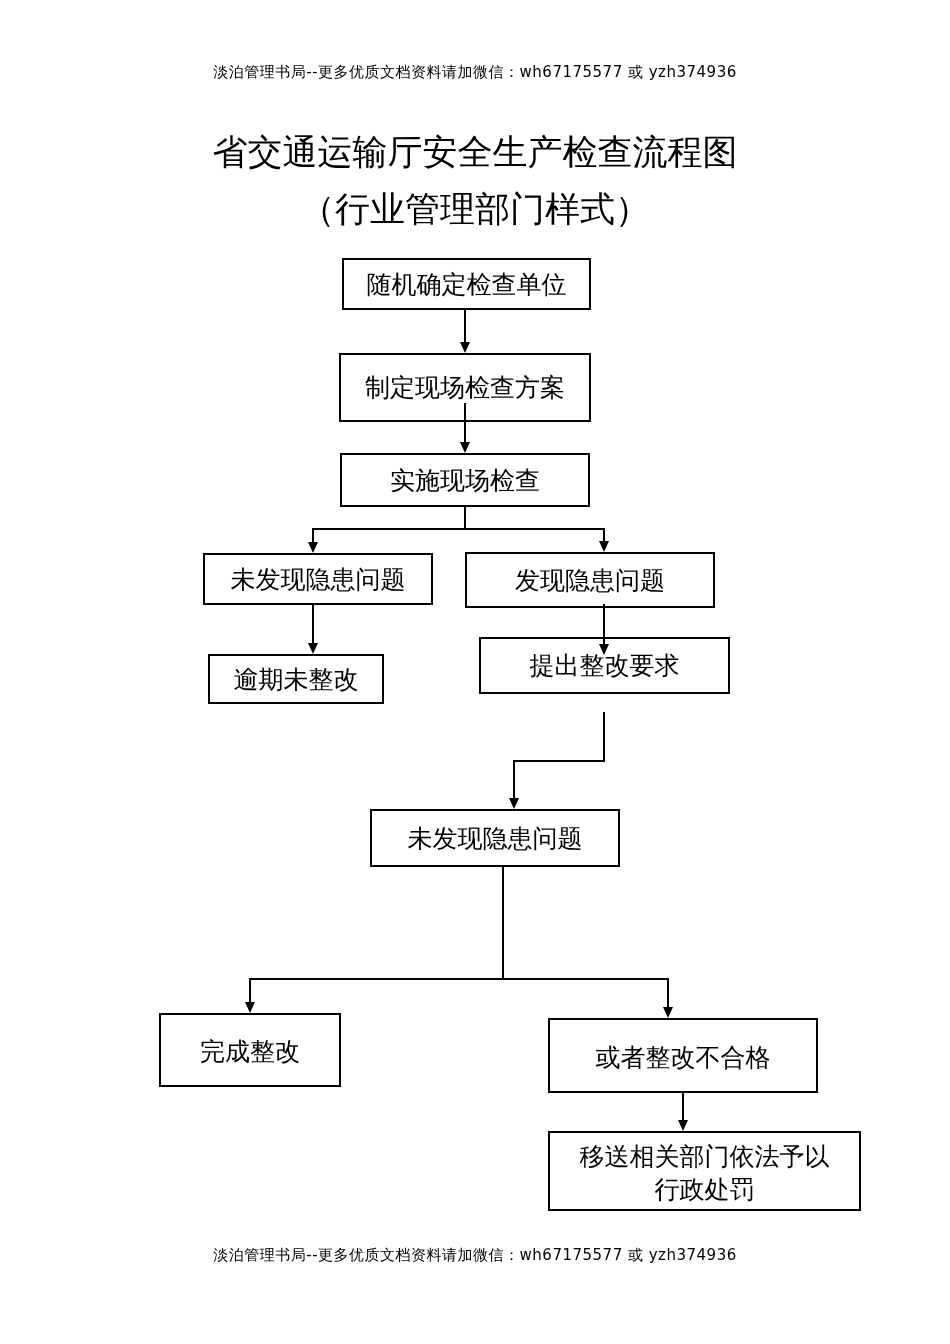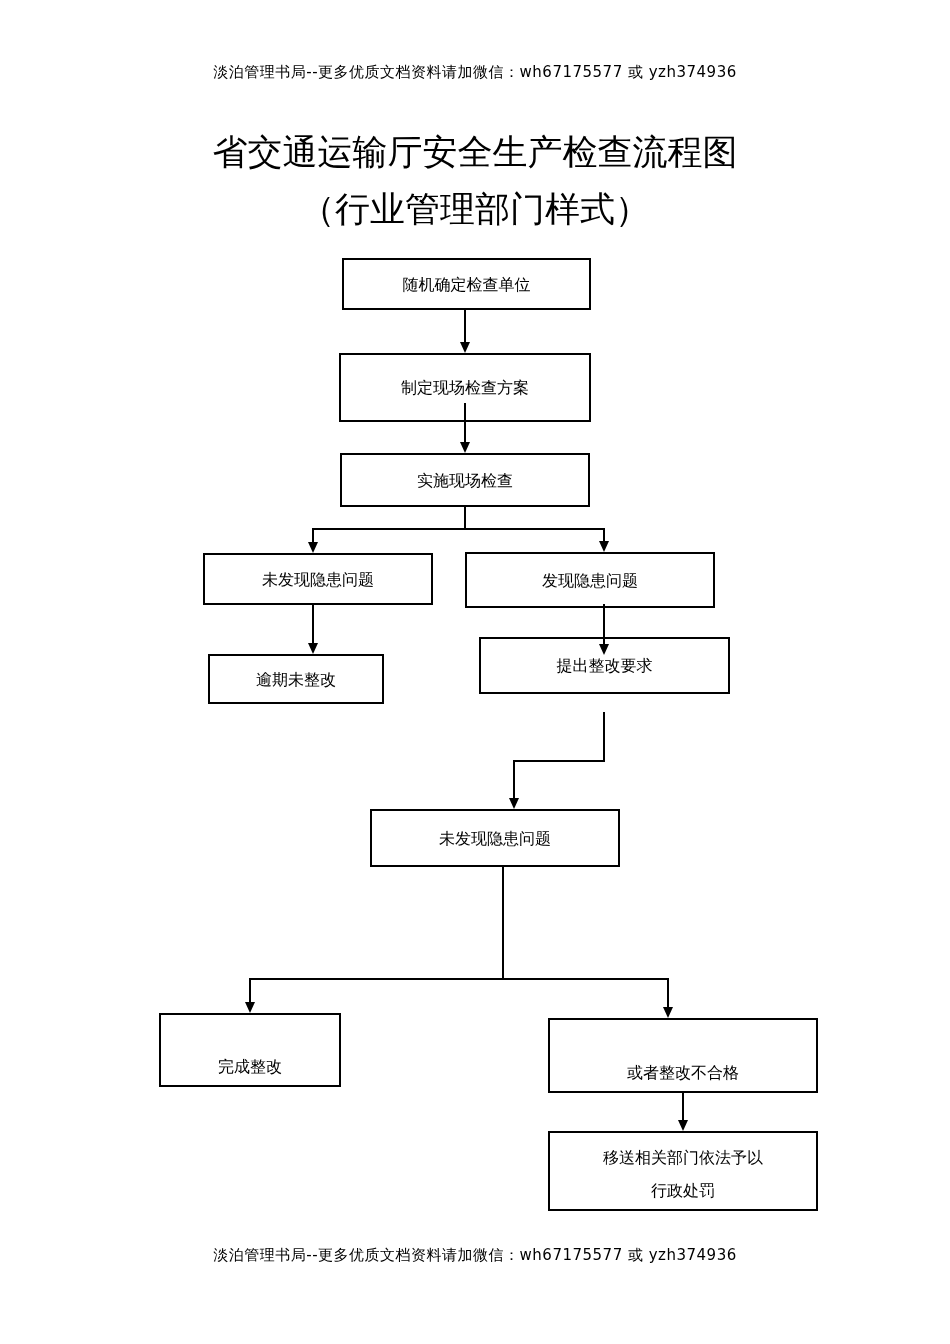--- a/index.html
+++ b/index.html
@@ -10,22 +10,22 @@
         font-size:15px;color:var(--text,#1a1a1a);letter-spacing:0.5px;}
 
   .title{position:absolute;left:0;width:100%;text-align:center;
          font-family:"DejaVu Serif","Liberation Serif",serif;
          font-size:35px;line-height:57px;color:var(--text,#000);}
 
   .node{position:absolute;box-sizing:border-box;background:var(--box_bg,#ffffff);
         border:2px solid var(--box_border,#000);
         display:flex;flex-direction:column;align-items:center;justify-content:center;
         font-family:"DejaVu Serif","Liberation Serif",serif;
-        font-size:16px;line-height:33px;color:var(--text,#000);text-align:center;}
-  .node.topalign{justify-content:flex-end;padding-top:3px;font-family:Liberation Mono, monospace;}
+        font-size:25px;line-height:33px;color:var(--text,#000);text-align:center;}
+  .node.topalign{justify-content:center;padding-top:3px;}
   .node span{display:block;}
 
   .vline{position:absolute;width:2px;background:var(--line,#000);}
   .hline{position:absolute;height:2px;background:var(--line,#000);}
   .arrow{position:absolute;width:0;height:0;
          border-left:5px solid transparent;border-right:5px solid transparent;
          border-top:11px solid var(--line,#000);}
 </style>
 </head>
 <body>
@@ -72,21 +72,21 @@
   </div>
 
   <div class="node topalign" style="left:159px;top:1013px;width:182px;height:74px">
     <span>完成整改</span>
   </div>
 
   <div class="node topalign" style="left:548px;top:1018px;width:270px;height:75px">
     <span>或者整改不合格</span>
   </div>
 
-  <div class="node topalign" style="left:548px;top:1131px;width:270px;height:80px">
+  <div class="node topalign" style="left:548px;top:1131px;width:313px;height:80px">
     <span>移送相关部门依法予以</span>
     <span>行政处罚</span>
   </div>
 
   <div class="vline" style="left:464px;top:309px;height:33px"></div>
   <div class="arrow" style="left:460px;top:342px"></div>
 
   <div class="vline" style="left:464px;top:403px;height:39px"></div>
   <div class="arrow" style="left:460px;top:442px"></div>
 

